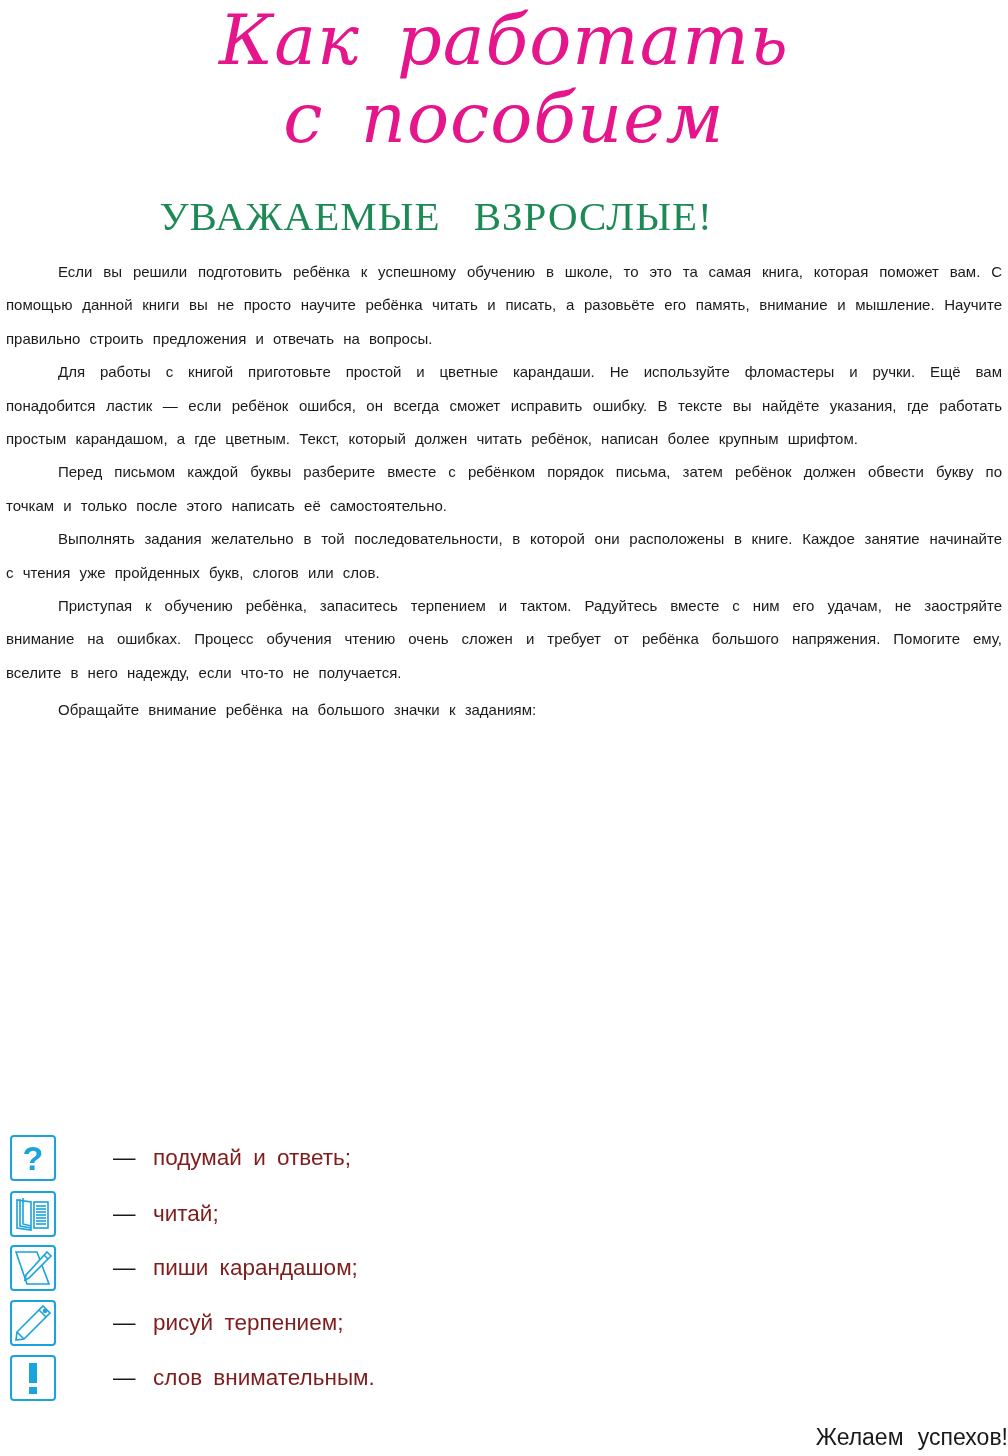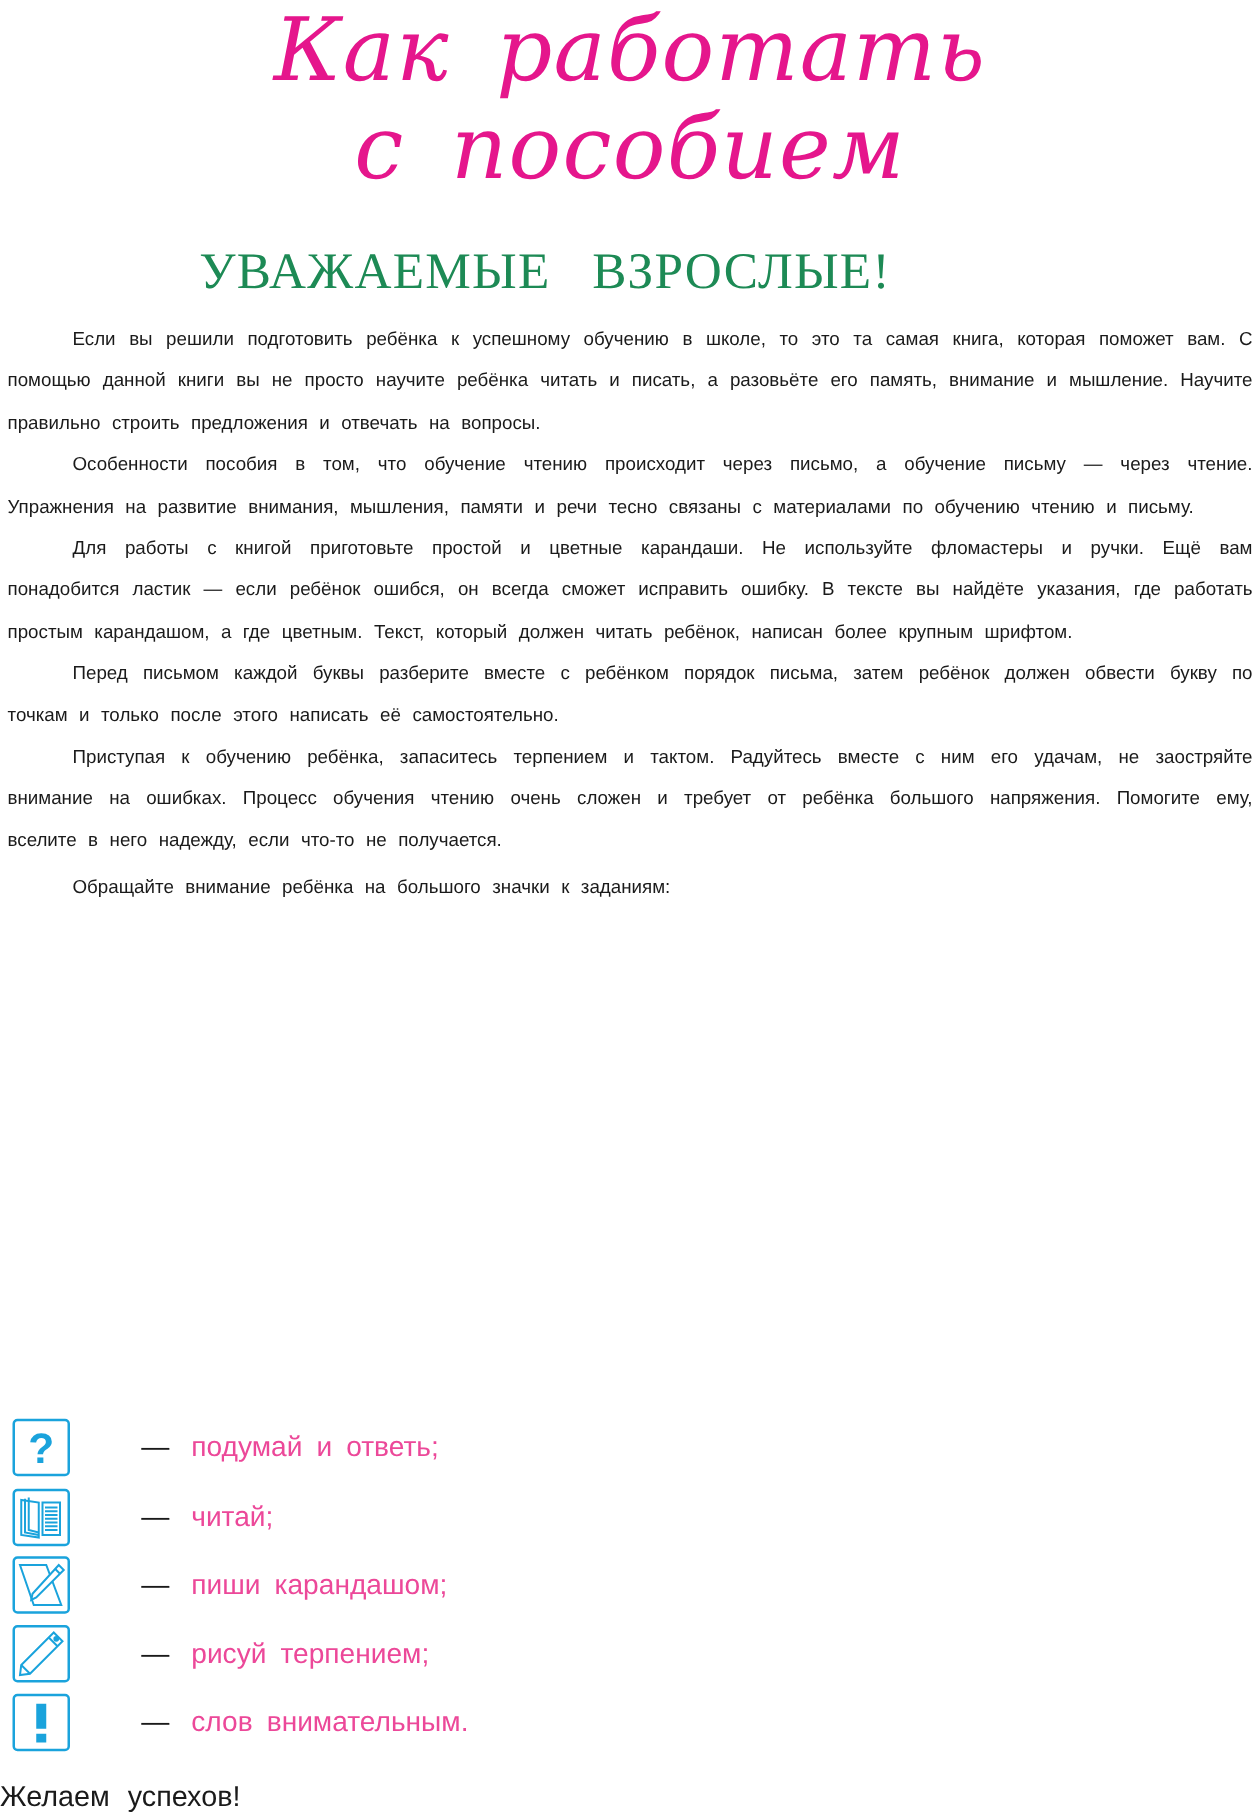--- a/index.html
+++ b/index.html
@@ -32,41 +32,41 @@
     border: 2.5px solid #1aa3dc; border-radius: 4px; display: flex;
     align-items: center; justify-content: center; background: #fff;
   }
   .legend-icon svg { width: 40px; height: 40px; }
   .legend-dash {
     position: absolute; left: 103px; font-family: "Liberation Sans", sans-serif;
     font-size: 22.5px; color: #1a1a1a;
   }
   .legend-label {
     position: absolute; left: 143px; font-family: "Liberation Sans", sans-serif;
-    font-size: 22.5px; color: #ec4899; word-spacing: 5px; text-align: right;
+    font-size: 22.5px; color: #7f1d1d; word-spacing: 5px; text-align: right;
   }
   .closing {
-    position: absolute; left: 0; top: 1424px; width: 1008px; text-align: left;
+    position: absolute; left: 0; top: 1424px; width: 1008px; text-align: right;
     font-family: "Liberation Sans", sans-serif; font-size: 23px; color: #1a1a1a;
     word-spacing: 8px;
   }
 </style>
 </head>
 <body>
 
 <div class="page">
   <div class="title l1">Как работать</div>
   <div class="title l2">с пособием</div>
   <div class="subtitle">УВАЖАЕМЫЕ ВЗРОСЛЫЕ!</div>
 
   <div class="body-text">
     <p>Если вы решили подготовить ребёнка к успешному обучению в школе, то это та самая книга, которая поможет вам. С помощью данной книги вы не просто научите ребёнка читать и писать, а разовьёте его память, внимание и мышление. Научите правильно строить предложения и отвечать на вопросы.</p>
-    <p>Особенности пособия в том, что обучение чтению происходит через письмо, а обучение письму — через чтение. Упражнения на развитие вни­мания, мышления, памяти и речи тесно связаны с материалами по обуче­нию чтению и письму.</p>
     <p>Для работы с книгой приготовьте простой и цветные карандаши. Не используйте фломастеры и ручки. Ещё вам понадобится ластик — если ребёнок ошибся, он всегда сможет исправить ошибку. В тексте вы най­дёте указания, где работать простым карандашом, а где цветным. Текст, который должен читать ребёнок, написан более крупным шрифтом.</p>
     <p>Перед письмом каждой буквы разберите вместе с ребёнком порядок письма, затем ребёнок должен обвести букву по точкам и только после этого написать её самостоятельно.</p>
+    <p>Выполнять задания желательно в той последовательности, в которой они расположены в книге. Каждое занятие начинайте с чтения уже прой­денных букв, слогов или слов.</p>
     <p>Приступая к обучению ребёнка, запаситесь терпением и тактом. Ра­дуйтесь вместе с ним его удачам, не заостряйте внимание на ошибках. Процесс обучения чтению очень сложен и требует от ребёнка большого напряжения. Помогите ему, вселите в него надежду, если что-то не полу­чается.</p>
     <p style="margin-top:4px;">Обращайте внимание ребёнка на большого значки к заданиям:</p>
   </div>
 
   <div class="icons-list">
 
     <div class="legend-item" style="top:0px;">
       <div class="legend-icon">
         <svg viewBox="0 0 40 40">
             <text x="20" y="32" text-anchor="middle" font-family="Liberation Sans, sans-serif" font-weight="bold" font-size="34" fill="#1aa3dc">?</text>

